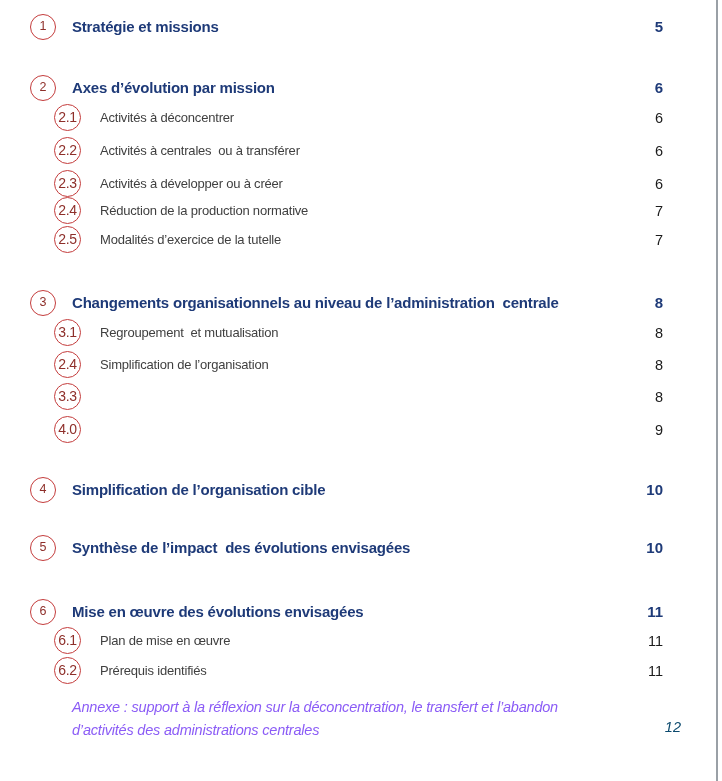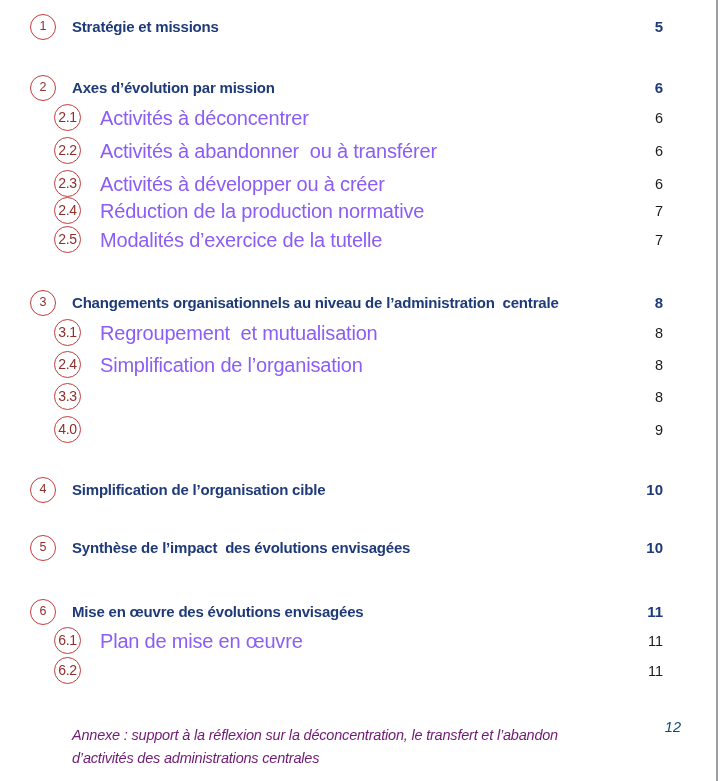--- a/index.html
+++ b/index.html
@@ -50,43 +50,43 @@
     letter-spacing: -0.2px;
   }
   .l1row .title {
     left: 72px;
     font-weight: bold;
     color: #1e3a78;
     font-size: 15px;
   }
   .l2row .title {
     left: 100px;
-    color: #8b5cf6;
-    font-size: 20px;
+    color: #404040;
+    font-size: 13px;
   }
   .page-num {
     position: absolute;
     right: 59px;
     text-align: right;
   }
   .l1row .page-num {
     font-weight: bold;
     color: #1e3a78;
     font-size: 15px;
   }
   .l2row .page-num {
     color: #1b1b1b;
     font-size: 14.5px;
   }
   .annex {
     position: absolute;
-    top: 724px; left: 72px;
+    top: 696px; left: 72px;
     width: 505px;
     font-style: italic;
-    color: #701a75;
+    color: #8b5cf6;
     font-size: 14.5px;
     line-height: 23px;
     letter-spacing: -0.2px;
   }
   .annex-page {
     position: absolute;
     top: 716px;
     right: 41px;
     font-style: italic;
     color: #0c4a6e;
@@ -112,21 +112,21 @@
 </div>
 
 <div class="row l2row" style="top:104px">
   <span class="badge l2"><span>2.1</span></span>
   <span class="title">Activités à déconcentrer</span>
   <span class="page-num">6</span>
 </div>
 
 <div class="row l2row" style="top:137px">
   <span class="badge l2"><span>2.2</span></span>
-  <span class="title">Activités à abandonner  ou à transférer</span>
+  <span class="title">Activités à centrales  ou à transférer</span>
   <span class="page-num">6</span>
 </div>
 
 <div class="row l2row" style="top:170px">
   <span class="badge l2"><span>2.3</span></span>
   <span class="title">Activités à développer ou à créer</span>
   <span class="page-num">6</span>
 </div>
 
 <div class="row l2row" style="top:197px">
@@ -188,17 +188,18 @@
 </div>
 
 <div class="row l2row" style="top:627px">
   <span class="badge l2"><span>6.1</span></span>
   <span class="title">Plan de mise en œuvre</span>
   <span class="page-num">11</span>
 </div>
 
 <div class="row l2row" style="top:657px">
   <span class="badge l2"><span>6.2</span></span>
+  <span class="title">Prérequis identifiés</span>
   <span class="page-num">11</span>
 </div>
 
 <div class="annex">Annexe : support à la réflexion sur la déconcentration, le transfert et l’abandon d’activités  des administrations centrales</div>
 <div class="annex-page">12</div>
 
 </body></html>

